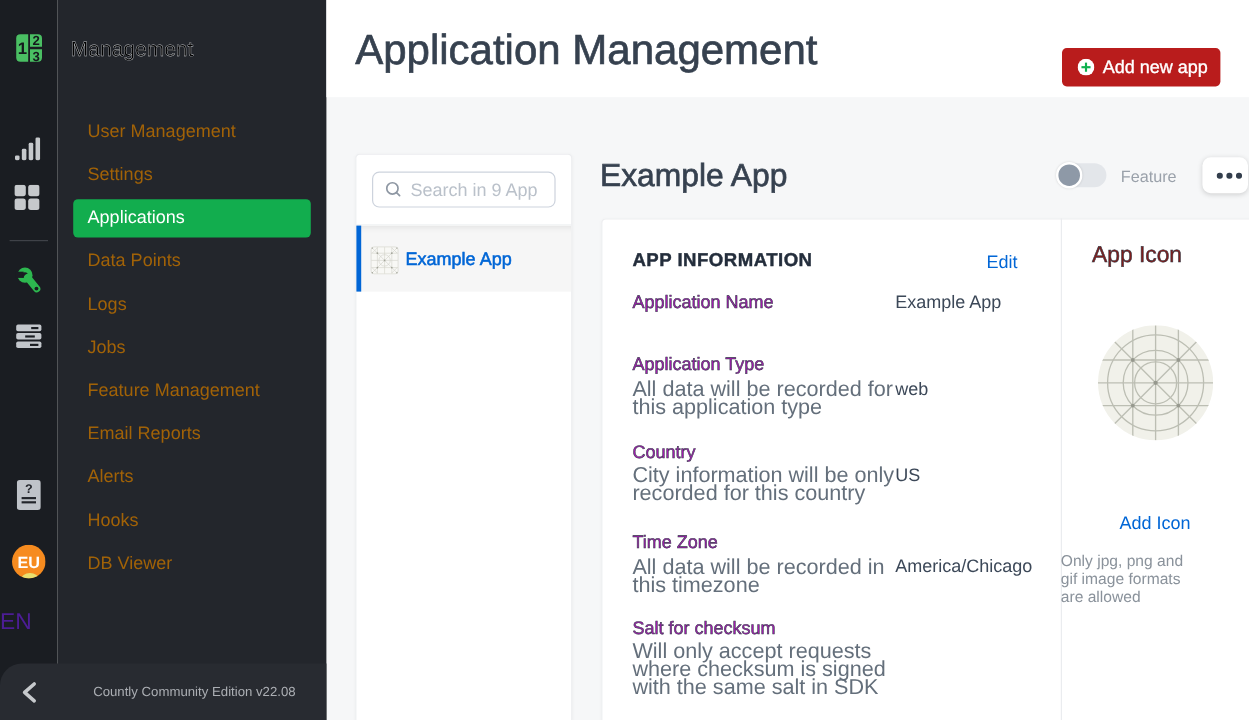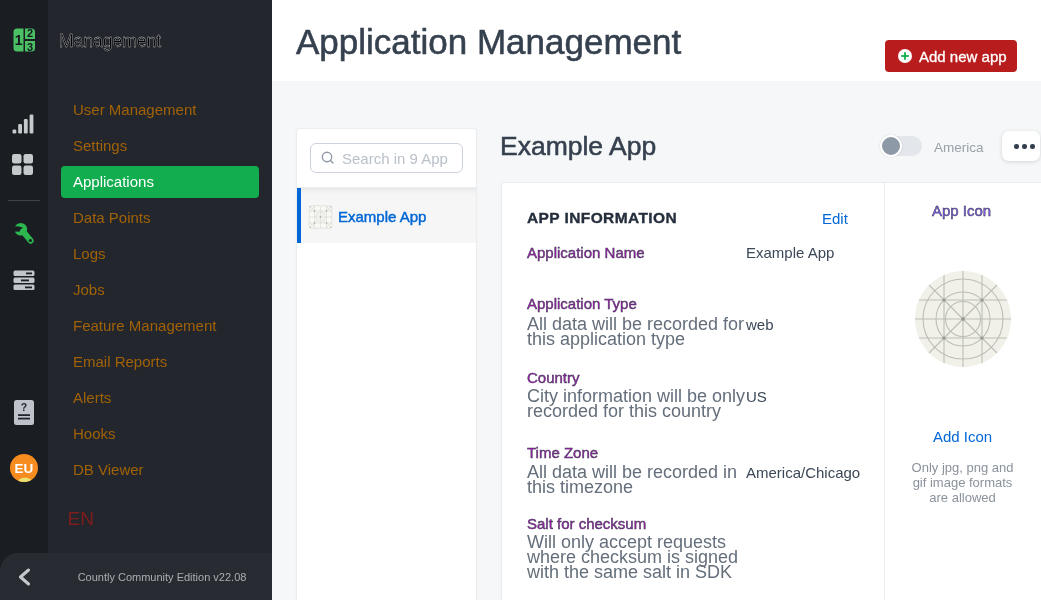--- a/index.html
+++ b/index.html
@@ -12,21 +12,21 @@
 #menu { left:48px; top:0; width:224px; height:600px; background:#23262C; }
 #bottombar { left:0; top:553px; width:272px; height:47px; background:#282B31; border-top-left-radius:18px; }
 
 #mgmt-title { left:59px; top:31px; font-size:17.5px; font-weight:normal; -webkit-text-stroke:0.3px #D0D3D7; color:#000000; }
 
 .mi { left:61px; width:198px; height:32px; line-height:32px; padding-left:12px; font-size:15px; color:#a16207; border-radius:4px; }
 .mi.sel { background:#12AD4E; color:#FFFFFF; }
 
 #footer-txt { left:50px; top:571px; width:224px; text-align:center; font-size:11px; color:#ABAEB3; white-space:nowrap; }
 
-#en { left:0px; top:508px; width:48px; text-align:right; font-size:19px; color:#7f1d1d;margin-left:46px; }
+#en { left:0px; top:508px; width:48px; text-align:left; font-size:19px; color:#4c1d95; }
 
 
 #header { left:272px; top:0; width:769px; height:81px; background:#FFFFFF; }
 #page-title { left:296px; top:28px; font-size:35px; line-height:27px; font-weight:normal; -webkit-text-stroke:0.55px #36414F; color:#36414F; }
 #addbtn { left:885px; top:24px; width:132px; height:32px; background:#b91c1c; border-radius:4px; color:#fff; font-size:15px;margin-top:16px; -webkit-text-stroke:0.3px #fff; }
 #addbtn span.txt { position:absolute; left:34px; top:8px; }
 
 
 #listcard { left:296px; top:128px; width:181px; height:472px; background:#fff; border:1px solid #ECEDEF; border-bottom:none; border-radius:4px 4px 0 0; box-shadow:0 1px 3px rgba(0,0,0,0.04); }
 #searchbox { left:310px; top:143px; width:153px; height:30px; border:1px solid #CDD3DD; border-radius:6px; background:#fff; }
@@ -48,23 +48,23 @@
 #coldivider { left:884px; top:182px; width:1px; height:418px; background:#EAECEF; }
 
 .lbl { left:527px; font-size:15px; font-weight:normal; -webkit-text-stroke:0.45px #333C48; color:#a21caf; line-height:15px; }
 .desc { left:527px; font-size:18px; color:#646F7B; line-height:15.4px; }
 .val { left:746px; font-size:15px; color:#3C4858; line-height:15px; }
 
 #appinfo { left:527px; top:210px; font-size:15.5px; font-weight:bold; -webkit-text-stroke:0.35px #242E3C; color:#242E3C; line-height:15.5px; letter-spacing:0.4px; }
 #editlink { left:822px; top:211px; font-size:15px; color:#0166D6; line-height:15px; }
 
 
-#appicon-lbl { left:932px; top:202px; font-size:15px; font-weight:normal; -webkit-text-stroke:0.45px #2B3540; color:#8b5cf6; }
+#appicon-lbl { left:910px; top:202px; font-size:19px; font-weight:normal; -webkit-text-stroke:0.45px #2B3540; color:#7f1d1d; }
 #addicon { left:884px; top:428px; width:157px; text-align:center; font-size:15px; color:#0166D6; }
-#icondesc { left:884px; top:459.5px; width:157px; text-align:center; font-size:13px; color:#8A929B; line-height:15.4px; }
+#icondesc { left:884px; top:459.5px; width:157px; text-align:left; font-size:13px; color:#8A929B; line-height:15.4px; }
 </style>
 </head>
 <body>
 
 <div id="rail" class="abs"></div>
 <div id="menu" class="abs"></div>
 <div id="bottombar" class="abs"></div>
 
 <svg class="abs" style="left:12px;top:28px" width="24" height="24" viewBox="0 0 24 24">
   <path d="M1.5 4 Q1.5 0.5 5 0.5 L11.5 0.5 L11.5 23.5 L5 23.5 Q1.5 23.5 1.5 20 Z" fill="#4ABF63"></path>
@@ -197,21 +197,21 @@
     <circle cx="3.5" cy="44.5" r="1.2"></circle>
     <circle cx="44.5" cy="44.5" r="1.2"></circle>
     <circle cx="24" cy="24" r="1.4"></circle>
   </g>
 </svg>
 <div id="rowtext" class="abs">Example App</div>
 
 <div id="appheading" class="abs">Example App</div>
 <div id="togglepill" class="abs"></div>
 <div id="toggleknob" class="abs"></div>
-<div id="unlocked" class="abs">America</div>
+<div id="unlocked" class="abs">Feature</div>
 <div id="dotsbtn" class="abs">
   <div class="dot" style="left:12px"></div>
   <div class="dot" style="left:20px"></div>
   <div class="dot" style="left:28px"></div>
 </div>
 
 <div id="maincard" class="abs"></div>
 <div id="coldivider" class="abs"></div>
 
 <div id="appinfo" class="abs">APP INFORMATION</div>

